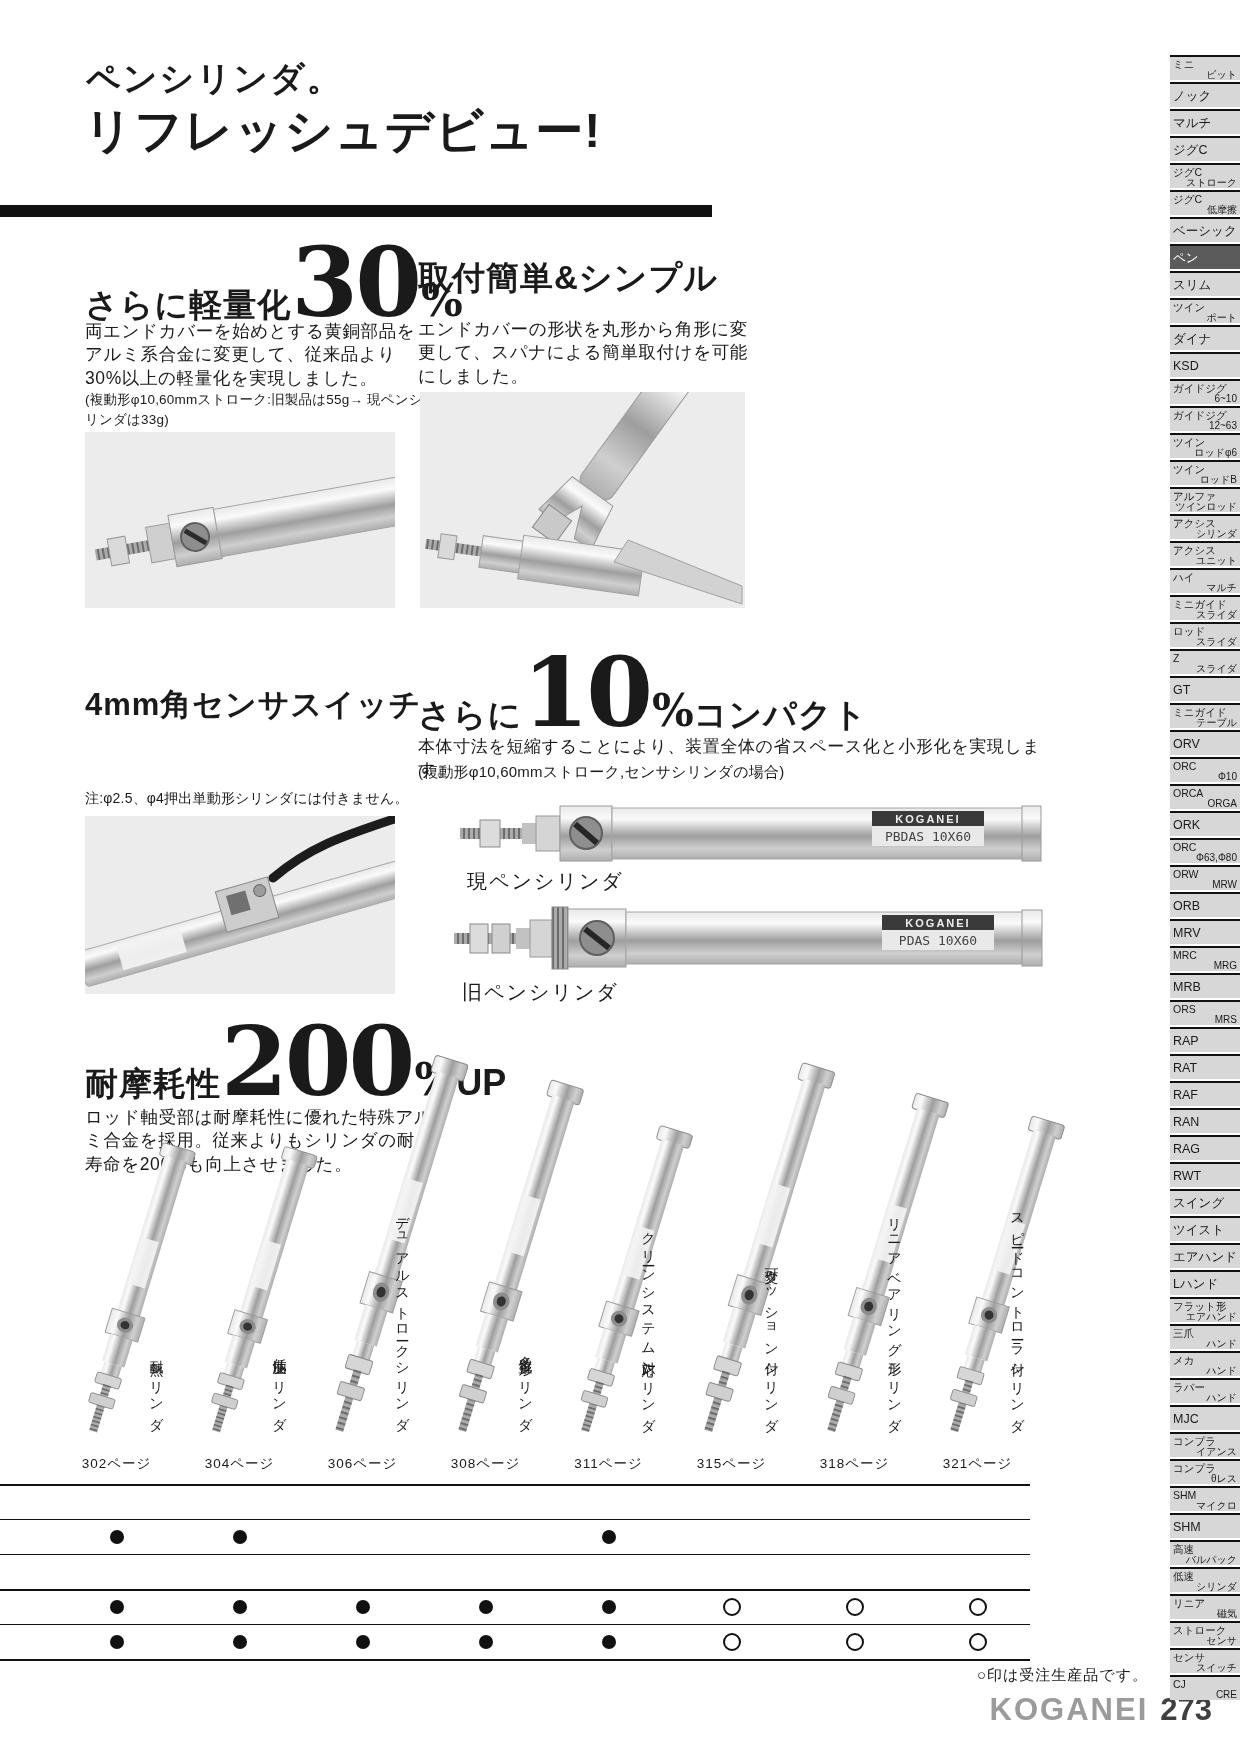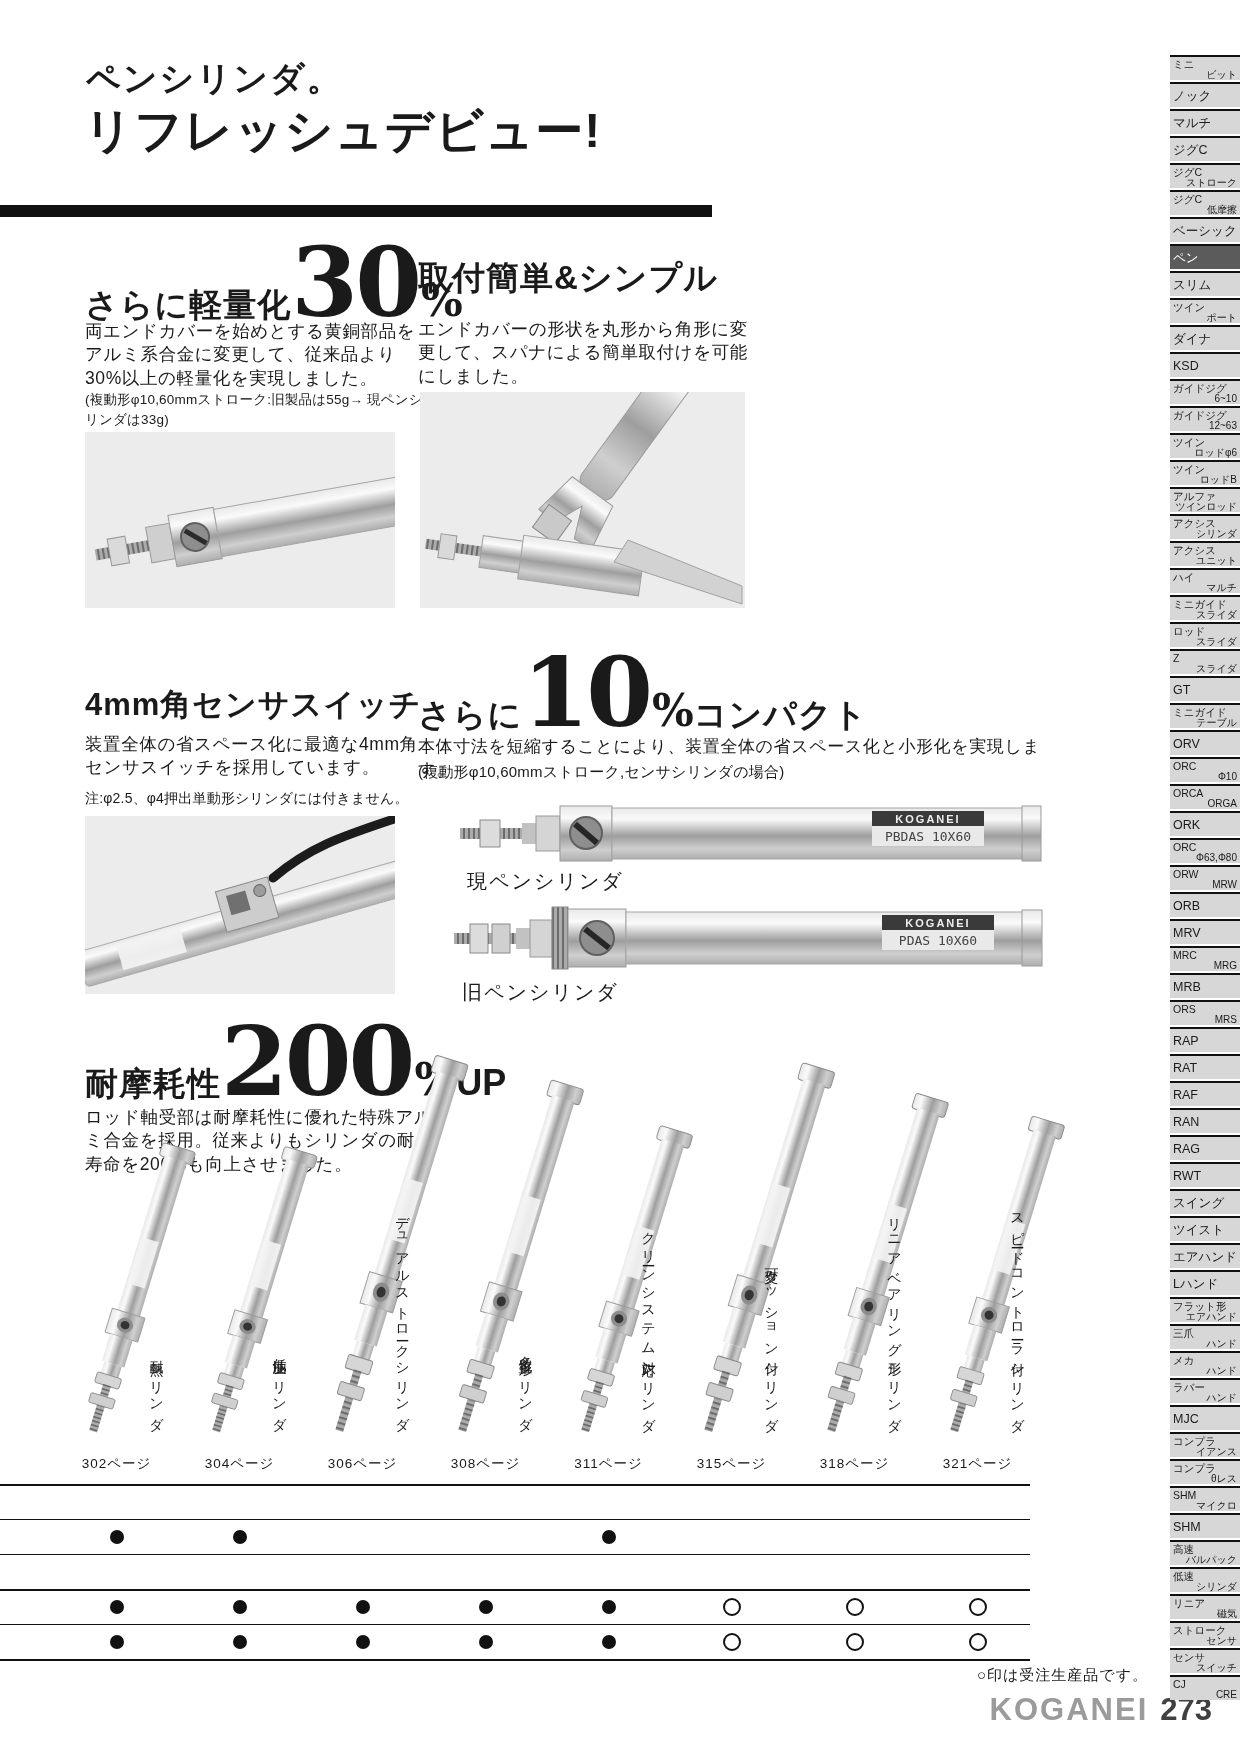--- a/index.html
+++ b/index.html
@@ -168,21 +168,20 @@
         <rect x="4" y="160" width="58" height="10" fill="url(#thr)"></rect>
         <rect x="18" y="153" width="16" height="24" fill="#d9d9d9" stroke="#999"></rect>
         <rect x="60" y="149" width="42" height="32" fill="url(#met)" stroke="#a0a0a0"></rect>
         <rect x="100" y="143" width="122" height="44" fill="url(#met)" stroke="#a0a0a0"></rect>
       </g>
       <path d="M208 148 L322 194 L322 212 L194 170 Z" fill="#d2d2d2" stroke="#a0a0a0"></path>
     </svg>
   </div>
 
   <div class="sec-head" id="sensor-head">4mm角センサスイッチ</div>
-  <div class="body-text" id="sensor-body">装置全体の省スペース化に最適な4mm角センサスイッチを採用しています。</div>
   <div class="note-text" id="sensor-note">注:φ2.5、φ4押出単動形シリンダには付きません。</div>
   <div class="photo" id="photo-sensor">
     <svg width="310" height="178" viewBox="0 0 310 178">
       <rect width="310" height="178" fill="#ececec"></rect>
       <path d="M188 62 C 226 30, 258 20, 312 2" stroke="#1c1c1c" stroke-width="9" fill="none" stroke-linecap="round"></path>
       <g transform="rotate(-16 155 100)">
         <rect x="-12" y="90" width="334" height="36" rx="4" fill="url(#met)" stroke="#aaa"></rect>
         <rect x="28" y="95" width="66" height="25" fill="#f1f1f1" opacity="0.95"></rect>
         <rect x="138" y="70" width="54" height="42" fill="#cdcdcd" stroke="#8a8a8a"></rect>
         <rect x="147" y="77" width="20" height="20" fill="#707070"></rect>

